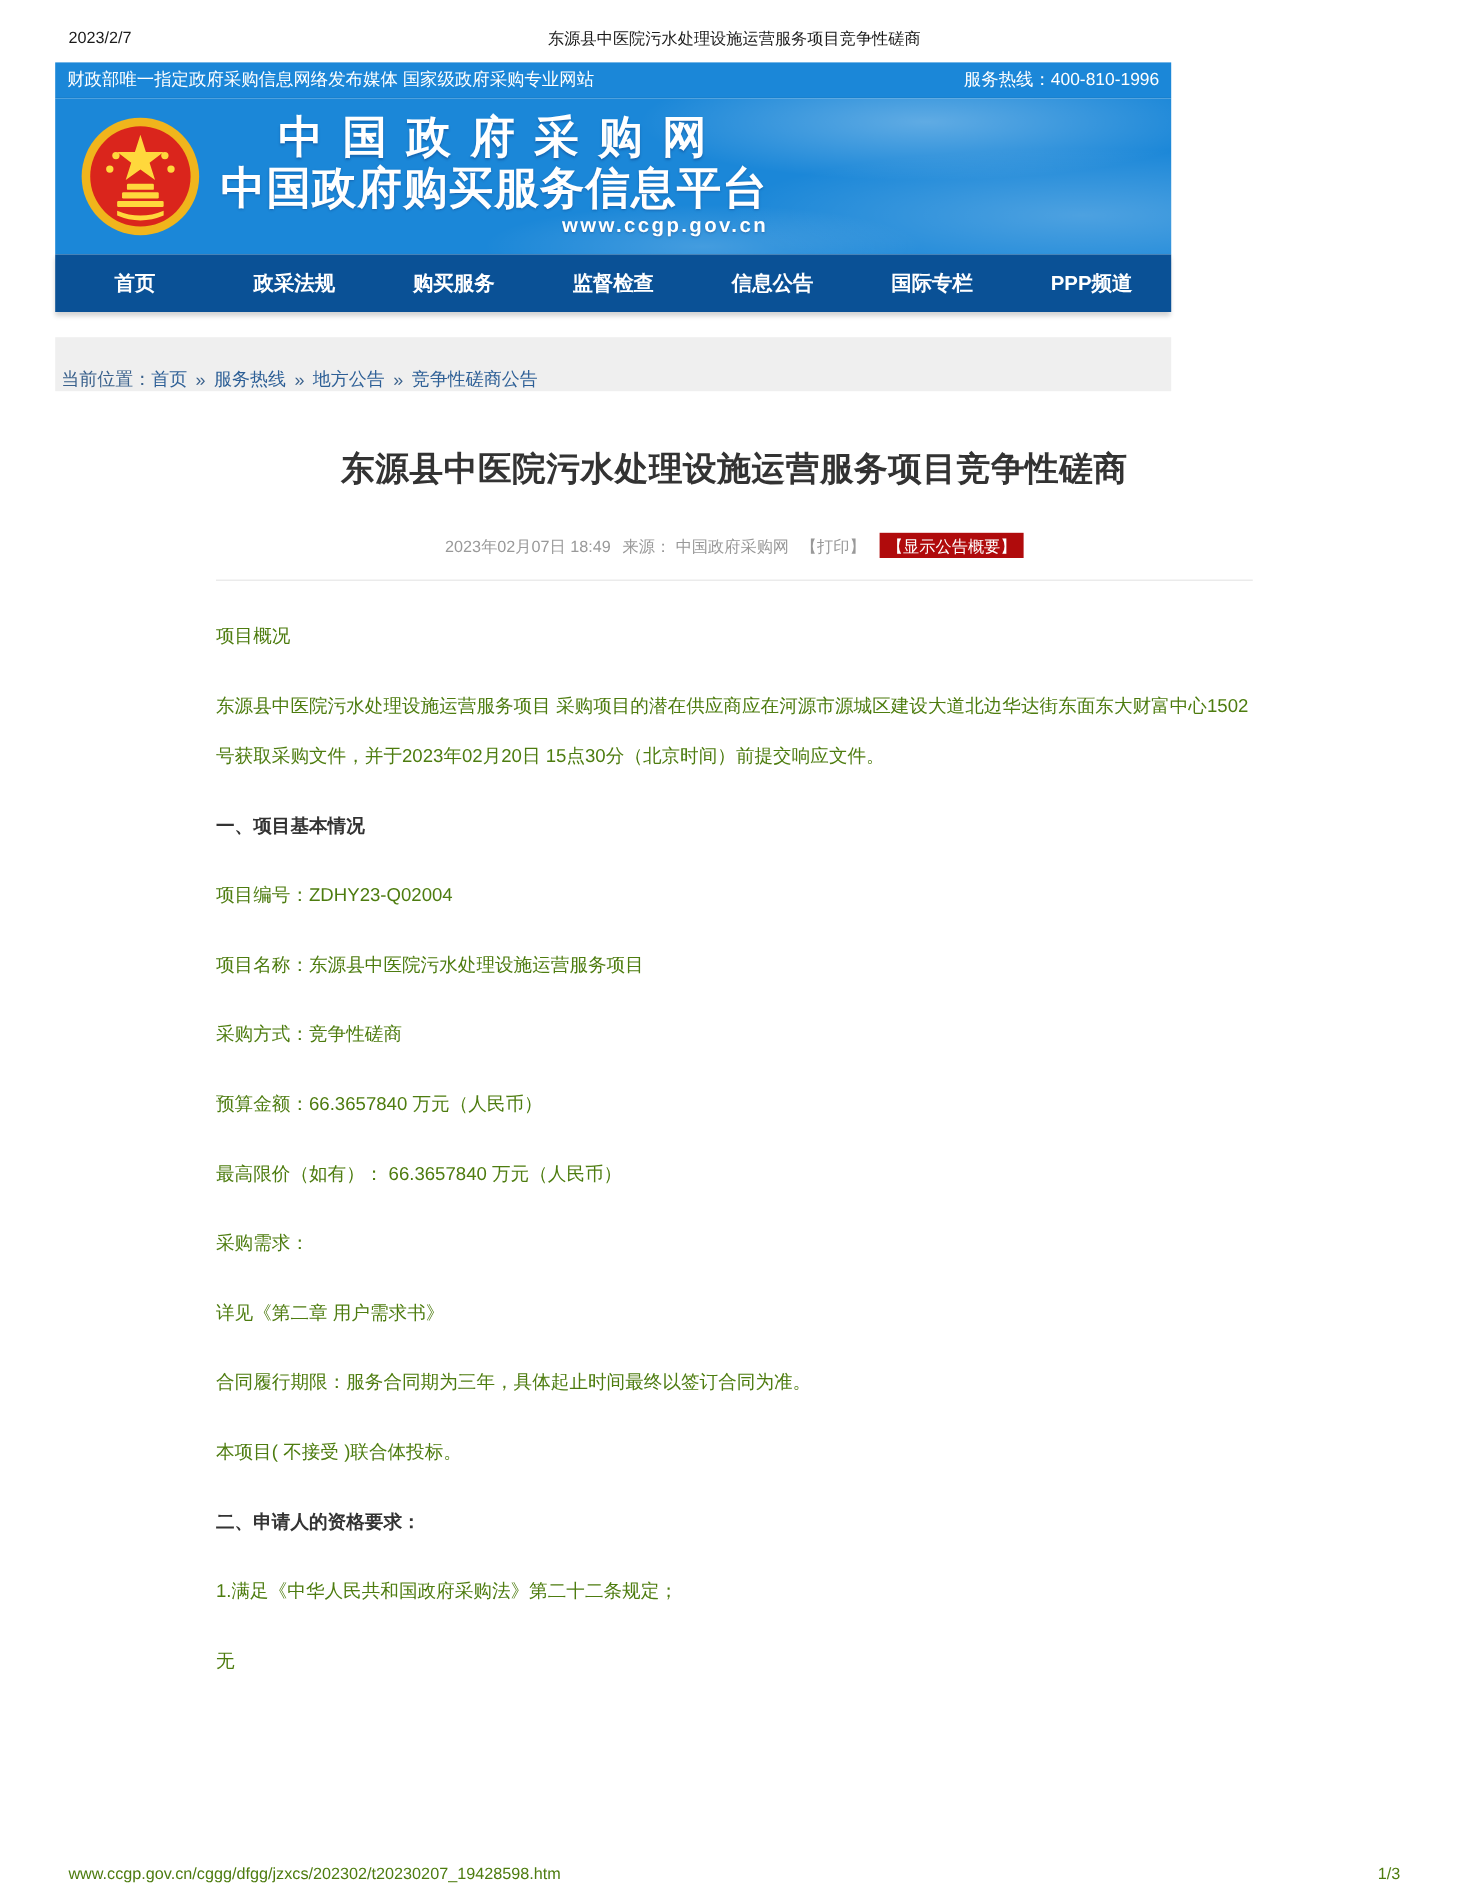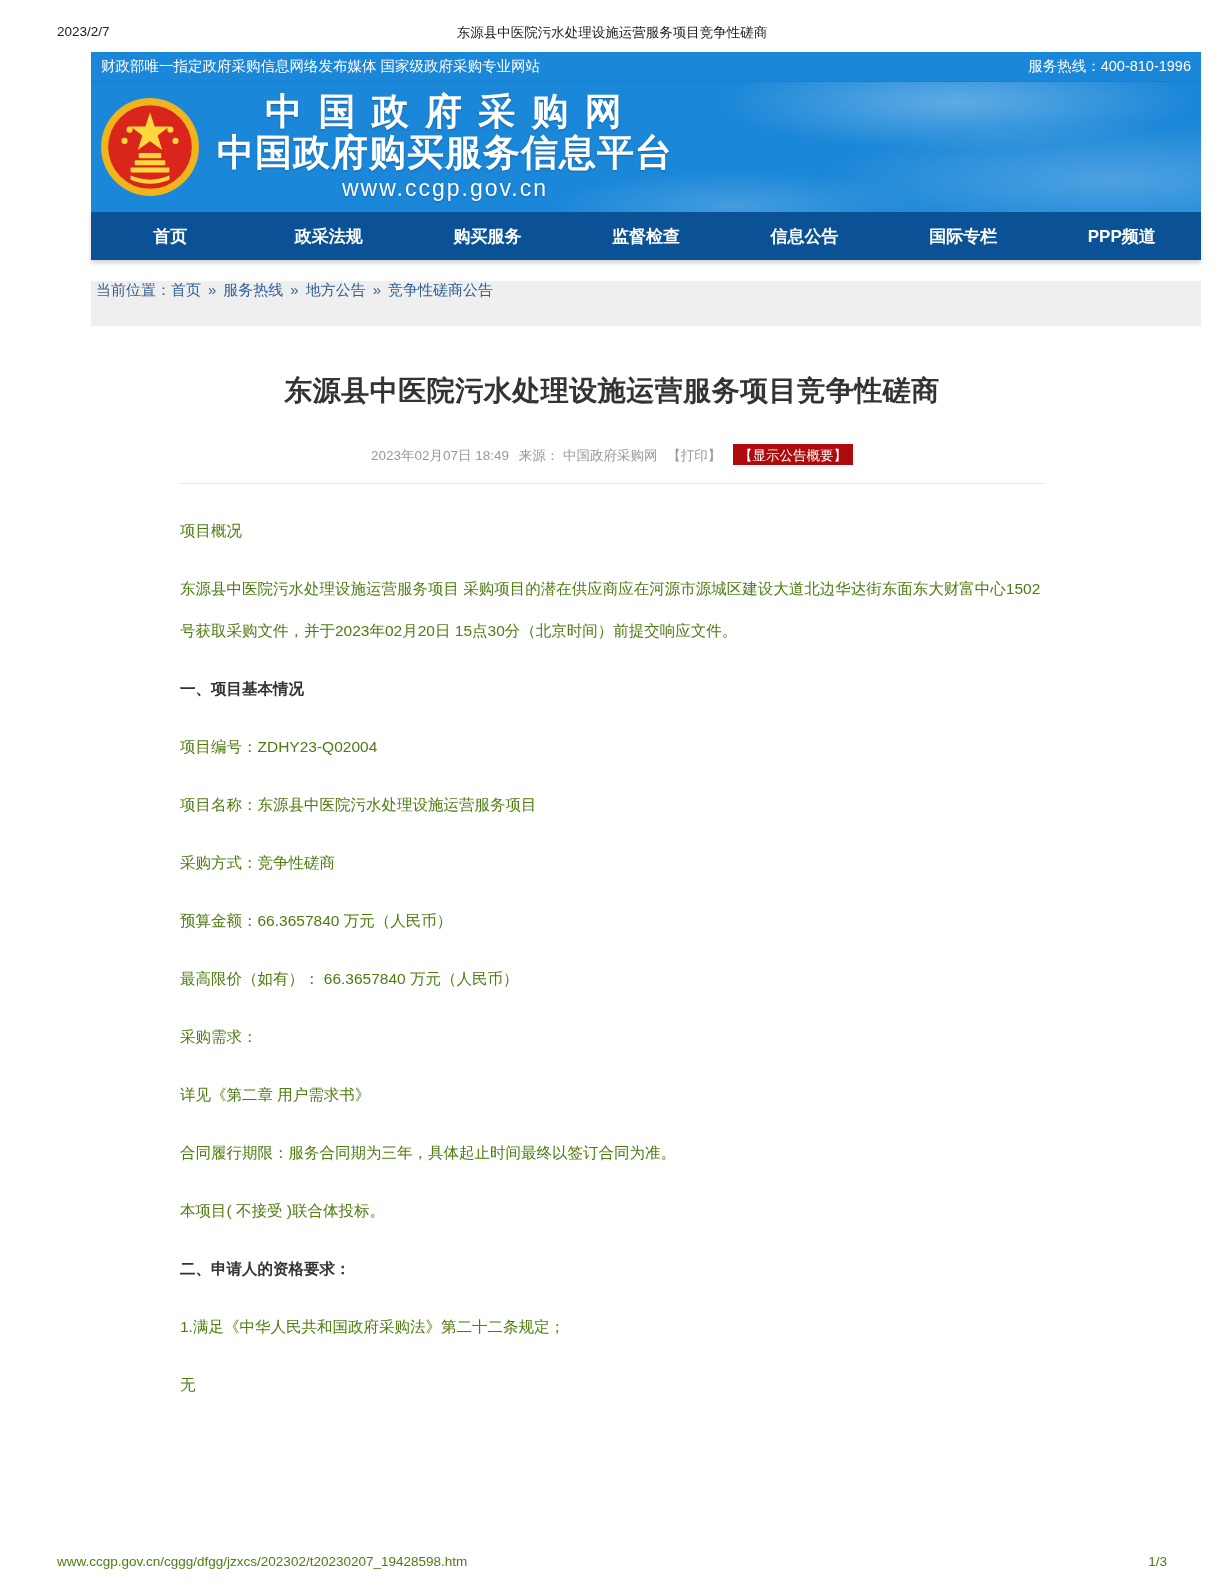--- a/index.html
+++ b/index.html
@@ -12,67 +12,67 @@
     overflow: hidden;
     color: #333;
   }
 
   
   .print-header { position: relative; padding-top: 24px; height: 52px; }
   .print-date { position: absolute; left: 57px; top: 24px; font-size: 13.5px; color: #1a1a1a; }
   .print-title { text-align: center; font-size: 13.5px; color: #1a1a1a; }
 
   
-  .site-frame { margin: 0 91px; width: 1110px; }
+  .site-frame { margin: 0 46px; width: 930px; }
 
   .top-strip {
     height: 30px;
     background: var(--banner_blue, #1b87d8);
     display: flex; align-items: center; justify-content: space-between;
     padding: 0 10px;
     color: #fff; font-size: 14.5px;
     border-bottom: 1px solid rgba(0,0,0,0.06);
   }
 
   .banner {
     height: 130px;
     background-color: var(--banner_blue, #1b87d8);
     background-image:
       radial-gradient(ellipse 340px 70px at 78% 15%, rgba(255,255,255,0.30), rgba(255,255,255,0) 70%),
       radial-gradient(ellipse 420px 80px at 92% 75%, rgba(255,255,255,0.22), rgba(255,255,255,0) 70%),
       radial-gradient(ellipse 260px 50px at 58% 95%, rgba(255,255,255,0.18), rgba(255,255,255,0) 70%);
     display: flex; align-items: center;
-    padding-left: 8px;
+    padding-left: 20px;
     overflow: hidden;
   }
   .emblem { width: 102px; height: 102px; flex: 0 0 auto; }
   .logo-text { color: #fff; margin-left: 16px; text-align: center;
     text-shadow: 0 1px 2px rgba(0,0,60,0.25); }
   .logo-line1 { font-size: 37px; font-weight: bold; letter-spacing: 3px; line-height: 1.1; }
   .logo-line2 { font-size: 37px; font-weight: bold; letter-spacing: 1px; line-height: 1.15; }
-  .logo-line3 { font-size: 23px; font-weight: normal; letter-spacing: 2px; line-height: 1.2; }
+  .logo-line3 { font-size: 17px; font-weight: bold; letter-spacing: 2px; line-height: 1.2; text-align: right; }
 
   .nav {
     height: 48px;
     background: var(--nav_blue, #0a5196);
     display: flex;
     box-shadow: 0 3px 4px rgba(0,0,0,0.18);
   }
   .nav-item {
     flex: 1 1 0;
     display: flex; align-items: center; justify-content: center;
     color: #fff; font-size: 17px; font-weight: bold;
     cursor: pointer;
   }
 
   .breadcrumb {
     margin-top: 21px;
     height: 45px;
     background: var(--breadcrumb_bg, #efefef);
-    display: flex; align-items: flex-start;
+    display: flex; align-items: flex-end;
     padding-left: 5px;
     font-size: 15px;
     color: #3a618c;
   }
   .breadcrumb .crumb-link { color: #2d5f96; cursor: pointer; }
   .breadcrumb .crumb-sep { margin: 0 7px; color: #3a618c; }
 
   
   .article { width: 864px; margin: 46px auto 0; }
   .article-title {

